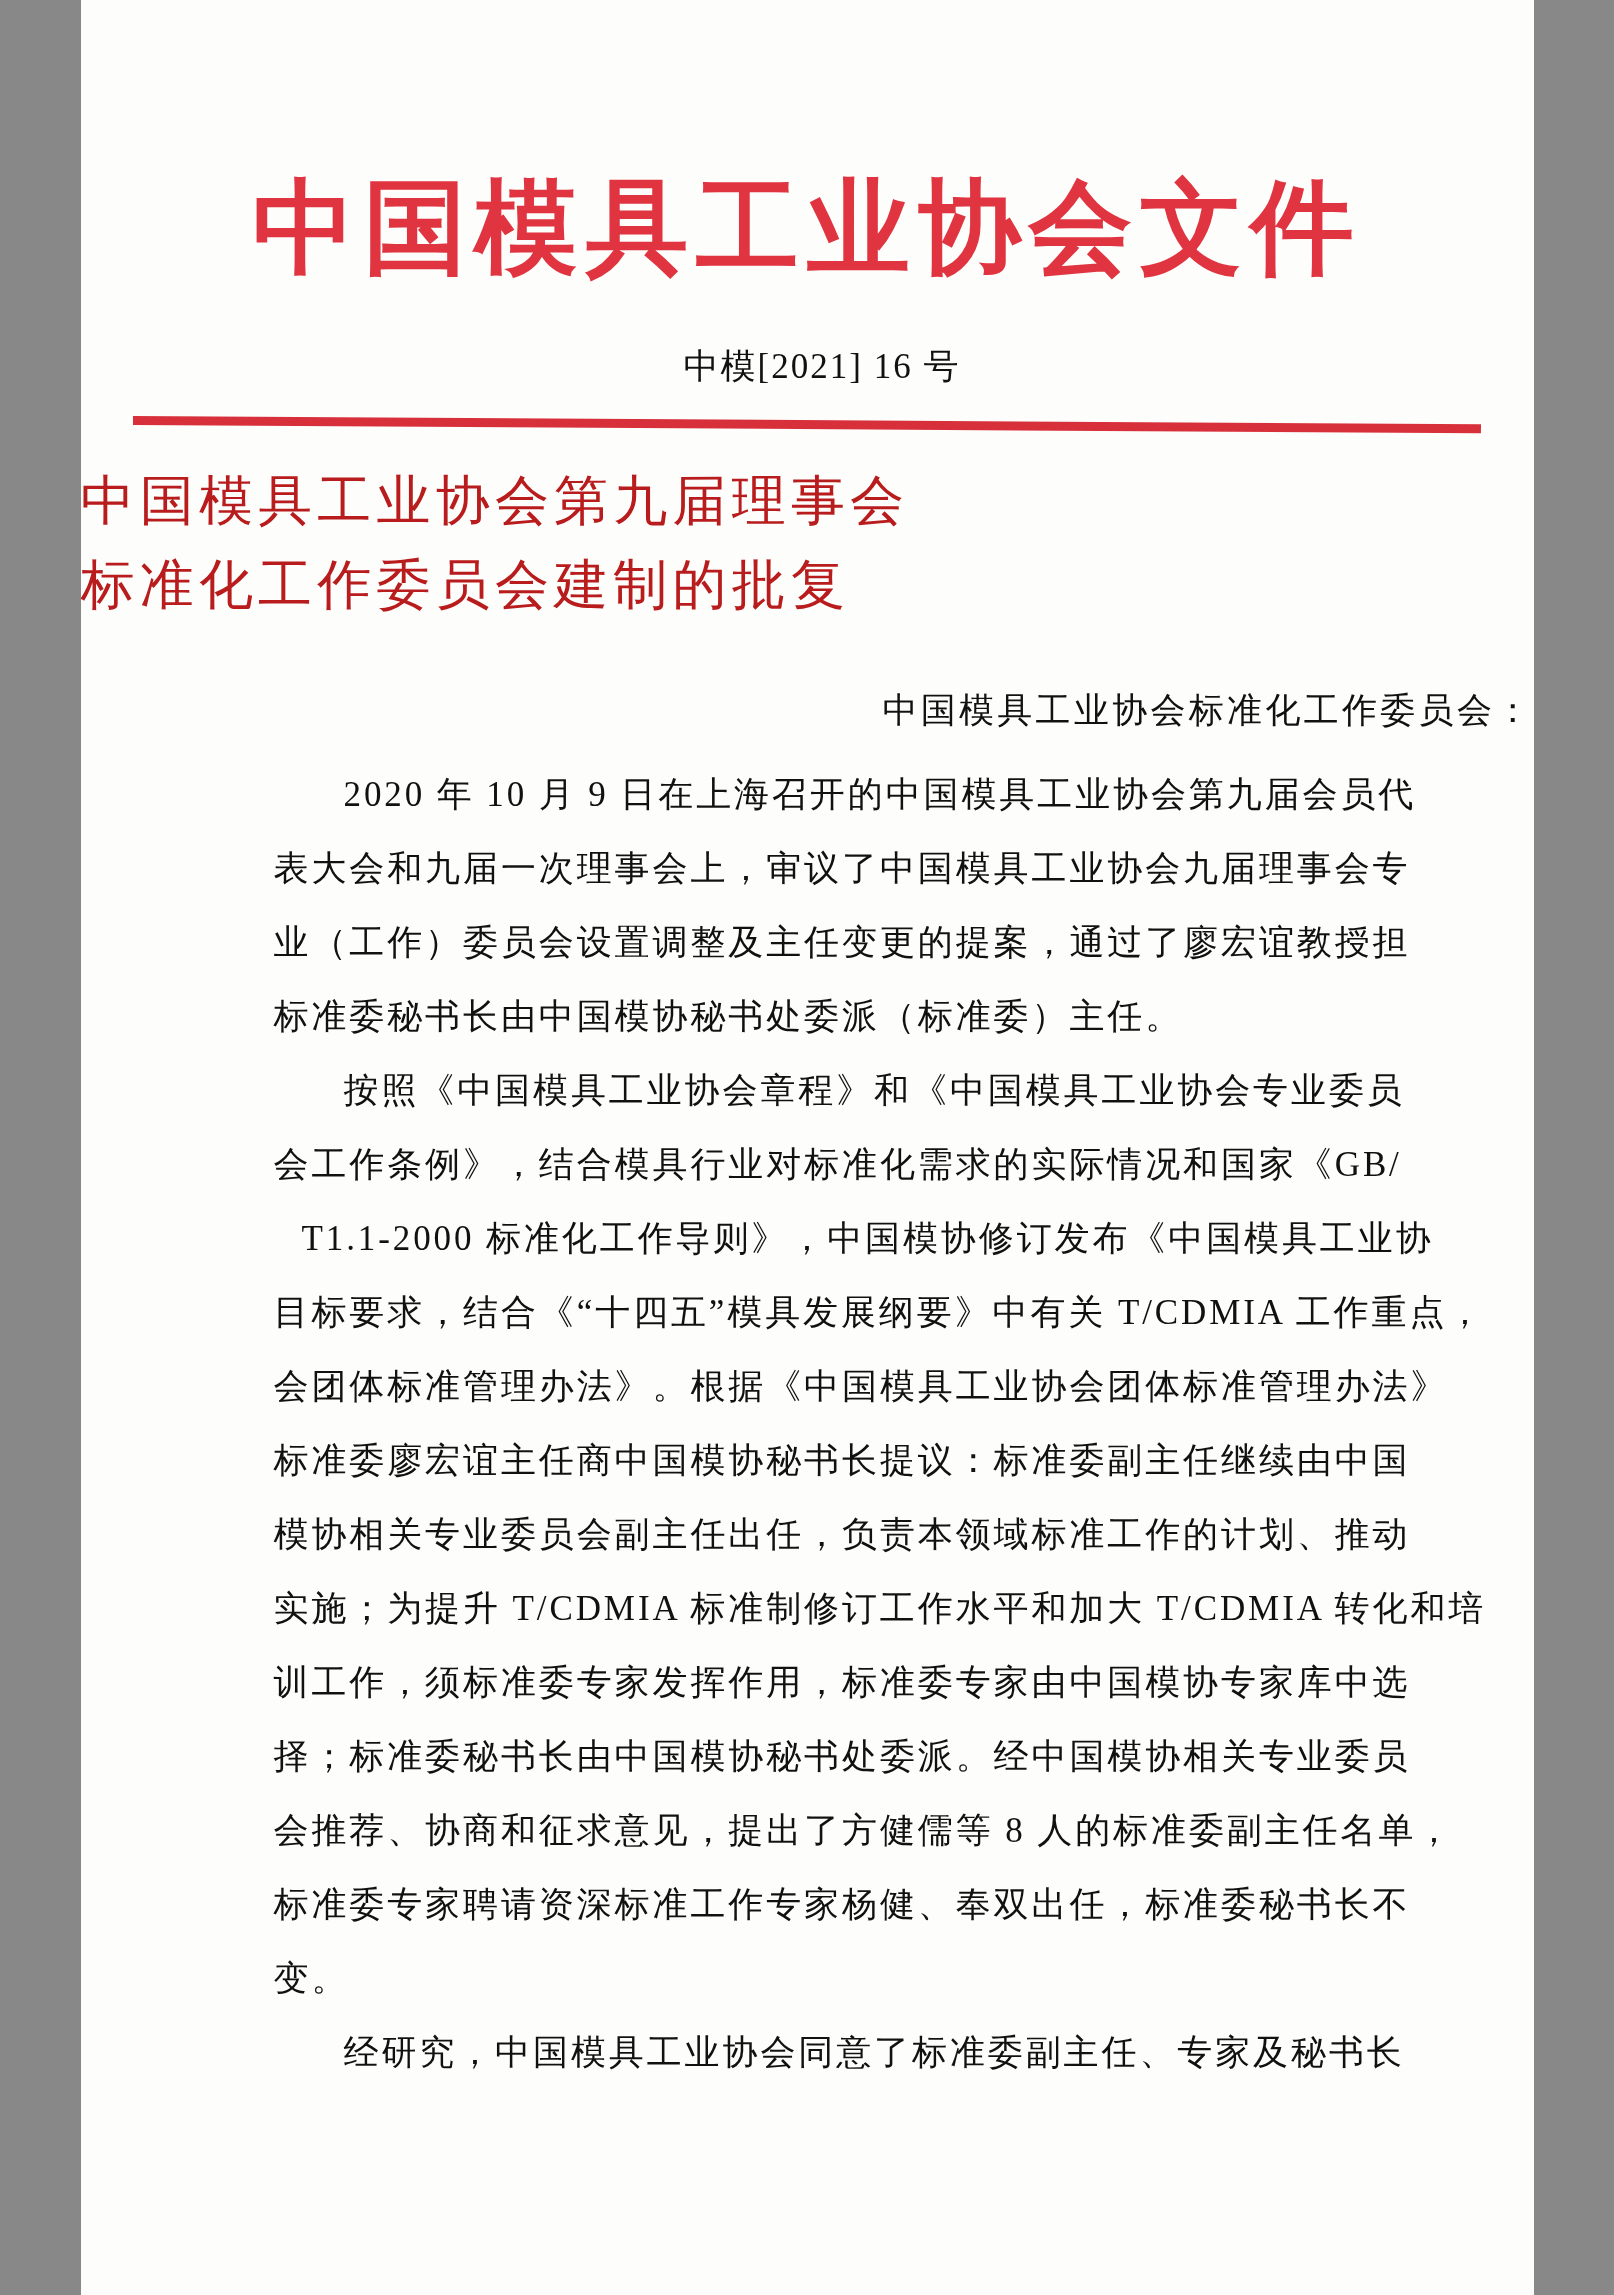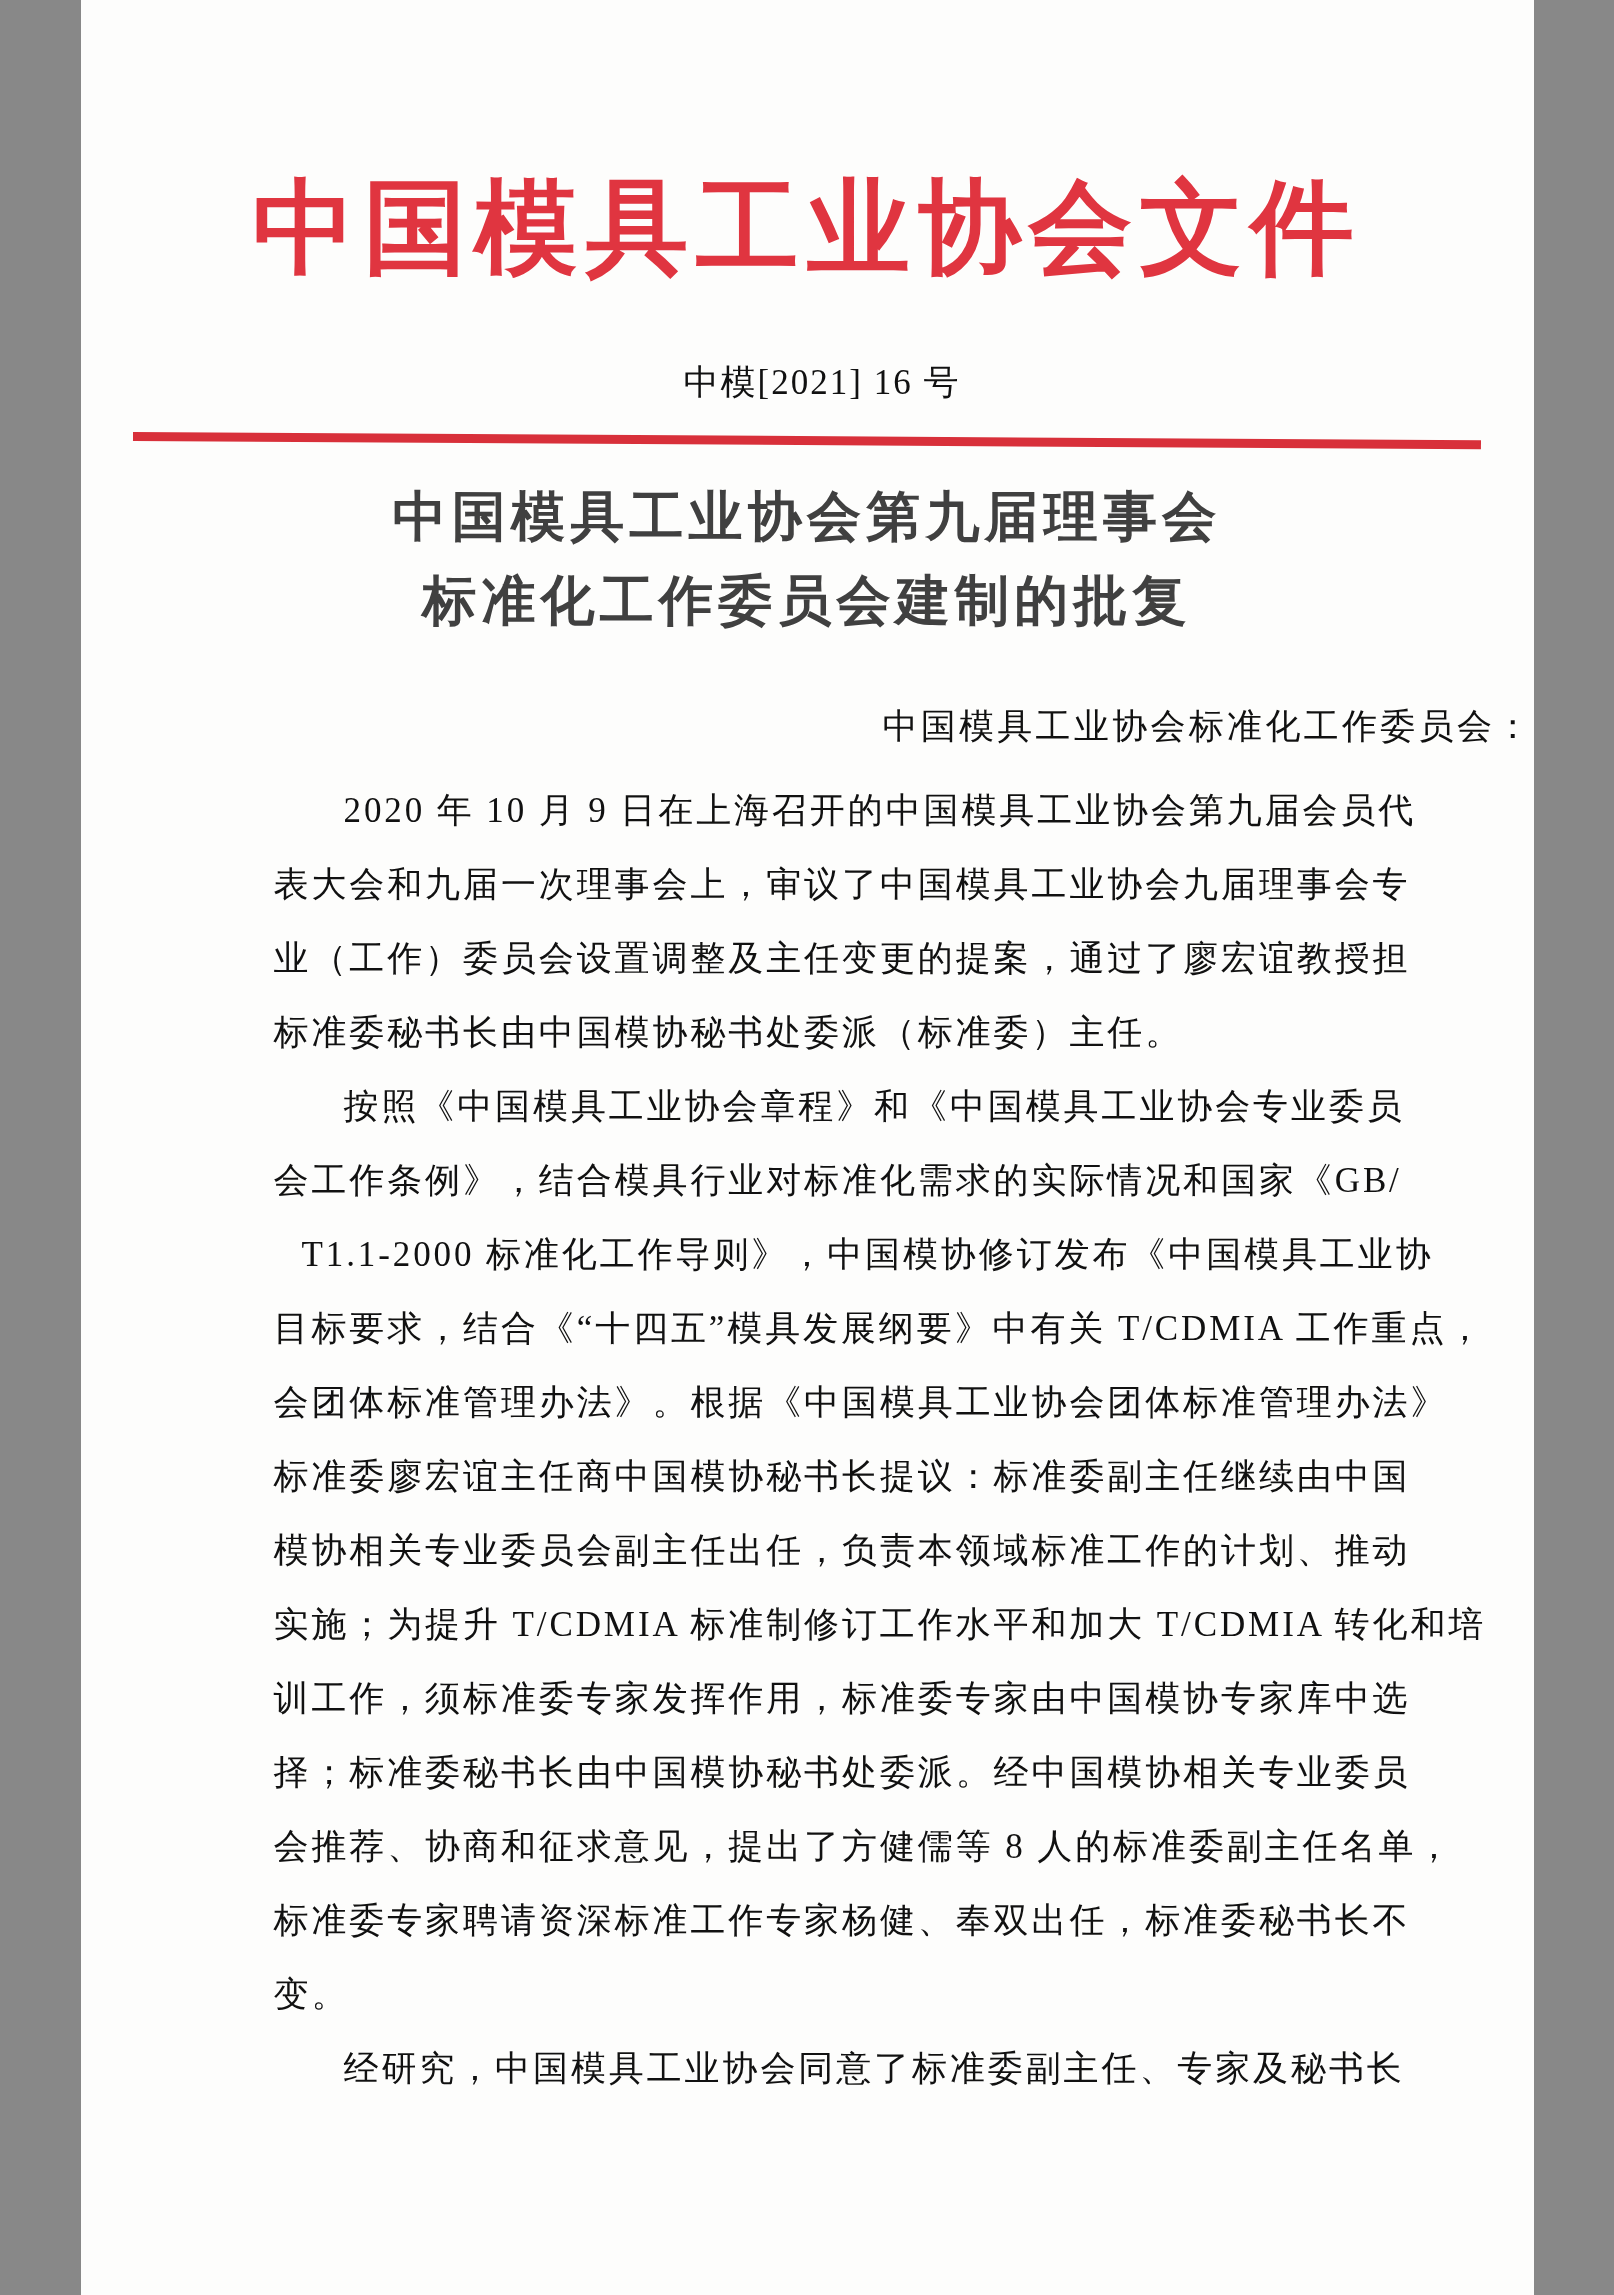--- a/index.html
+++ b/index.html
@@ -18,42 +18,41 @@
     padding-top: 160px;
     text-align: center;
     font-size: 103px;
     font-weight: bold;
     letter-spacing: 7.9px;
     color: var(--header-red, #e03540);
     font-family: "Liberation Serif", "DejaVu Serif", serif;
     white-space: nowrap;
   }
   .doc-number {
-    margin-top: 60px;
+    margin-top: 44px;
     text-align: center;
     font-size: 35px;
     letter-spacing: 2px;
     padding-left: 30px;
   }
   .red-rule {
     width: 1348px;
     height: 9.2px;
     margin: 26px auto 0 auto;
     background: var(--rule-red, #d8303a);
     transform: rotate(0.35deg);
     transform-origin: left center;
   }
   .doc-title {
     margin-top: 34px;
-    text-align: center;
-    font-weight: bold;
+    font-weight: normal;
     font-size: 54px;
     line-height: 84px;
     letter-spacing: 5.2px;
-    color: #404040;
+    color: #b91c1c;
     white-space: nowrap;
   }
   .salutation {
     margin: 60px 0 0 193px;
     font-size: 35px;
     letter-spacing: 3.3px;
     white-space: nowrap;
     text-align: right;
   }
   .body-text {

